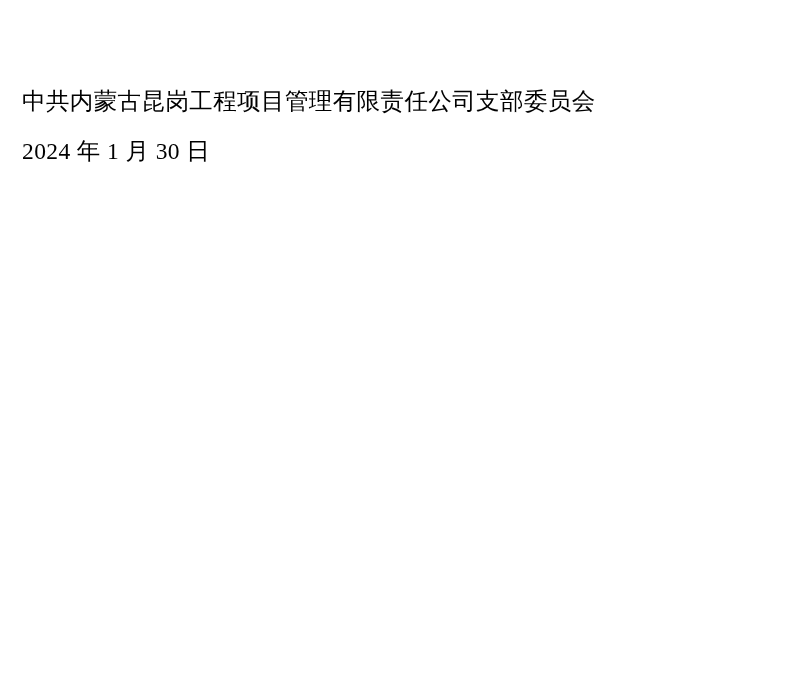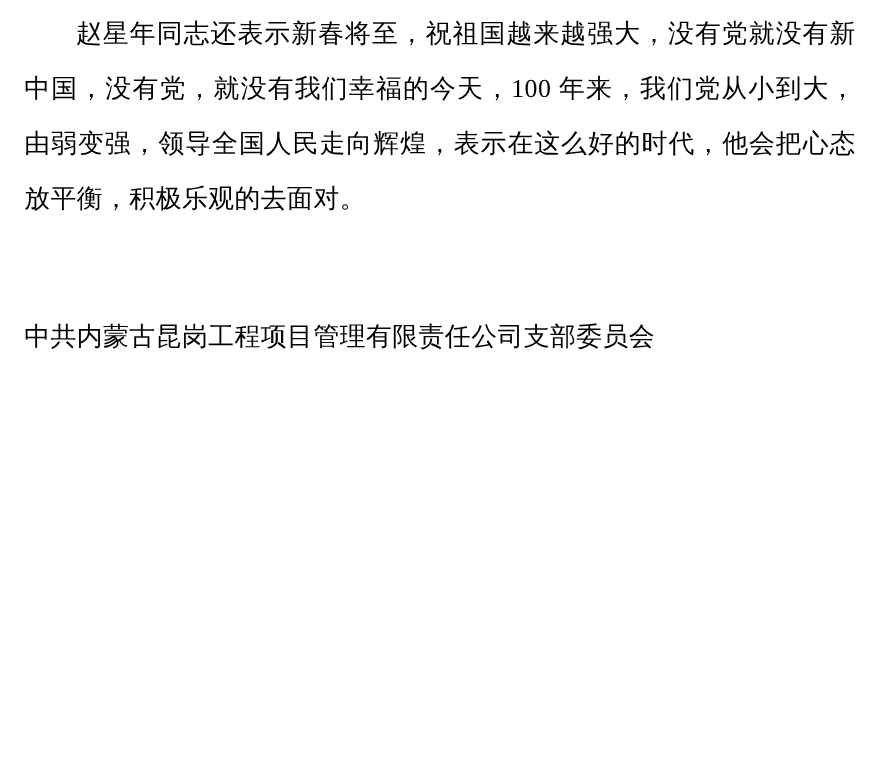--- a/index.html
+++ b/index.html
@@ -52,20 +52,20 @@
     line-height: 50px;
     letter-spacing: 0.4px;
     padding-right: 32px;
   }
 </style>
 </head>
 <body>
 
 <div class="page">
 
-  <p class="body-paragraph para-first">赵星年同志还表示新春将至，祝祖国越来越强大，没有党就没有新中国，没有党，就没有我们幸福的今天，100 年来，我们党从小到大，由弱变强，领导全国人民走向辉煌，表示在这么好的时代，他会把心态放平衡，积极乐观的去面对。</p>
 
 
   <div class="signature-block">
     <div class="signature-line">中共内蒙古昆岗工程项目管理有限责任公司支部委员会</div>
+    <div class="signature-date">2024 年 1 月 30 日</div>
   </div>
 
 </div>
 
 </body></html>

